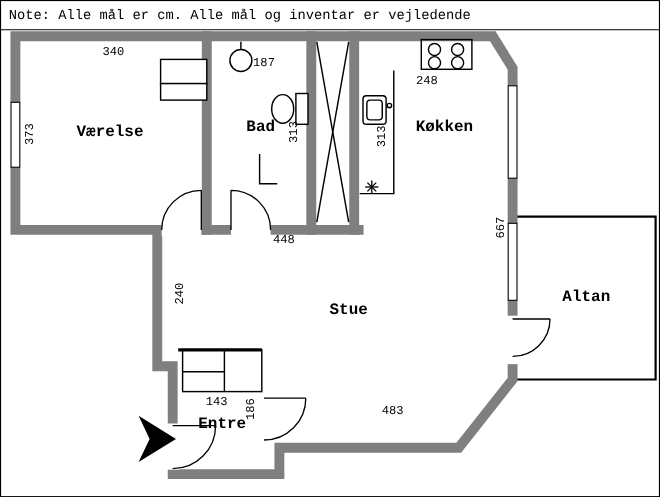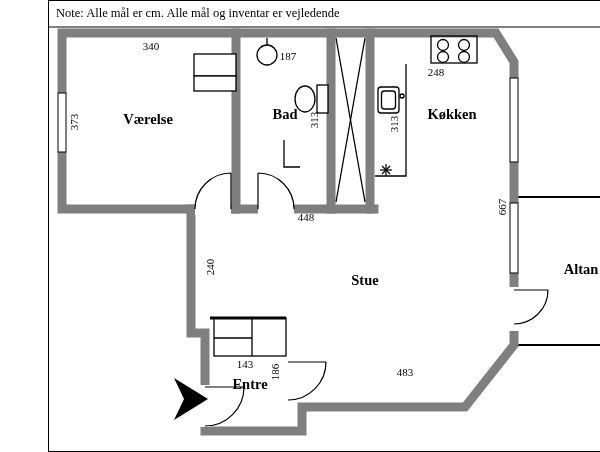--- a/index.html
+++ b/index.html
@@ -1,17 +1,17 @@
 <!DOCTYPE html>
 <html><head>
 <meta charset="utf-8">
 <style>
   html,body{margin:0;padding:0;background:#ffffff;}
   .stage{position:relative;width:552px;height:452px;background:#ffffff;
-         font-family:Liberation Serif, serif;margin-left:48px;}
+         font-family:Liberation Mono, monospace;}
   svg{display:block;}
   .note-text{font-size:12.5px;fill:#000;}
   .dim{font-size:11px;fill:#000;text-anchor:middle;}
   .room{font-size:14.5px;font-weight:bold;fill:#000;text-anchor:middle;}
   .thin{stroke:#000;stroke-width:1;fill:#ffffff;}
   .arc{stroke:#000;stroke-width:1.2;fill:none;}
   .fix{stroke:#000;stroke-width:1.3;fill:#ffffff;}
   .fixn{stroke:#000;stroke-width:1.3;fill:none;}
   .thin2{stroke:#000;stroke-width:2;fill:none;}
 </style>

